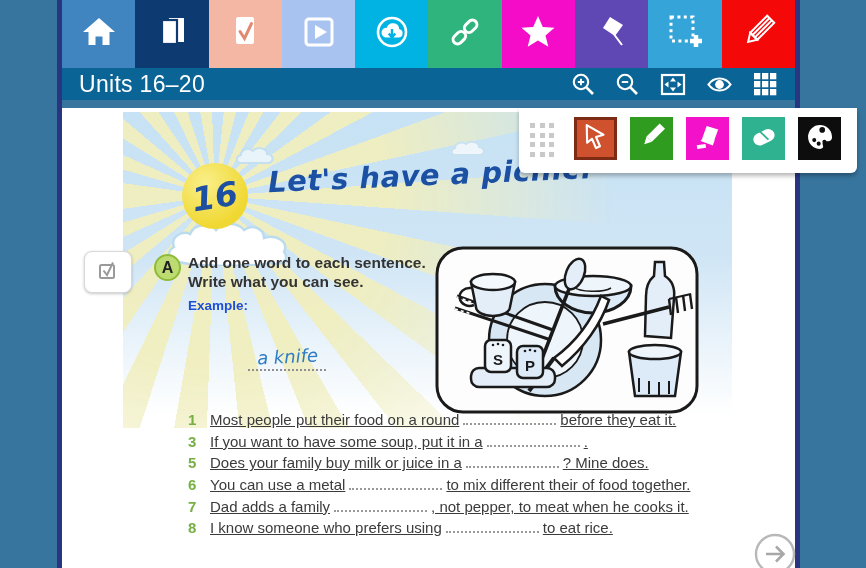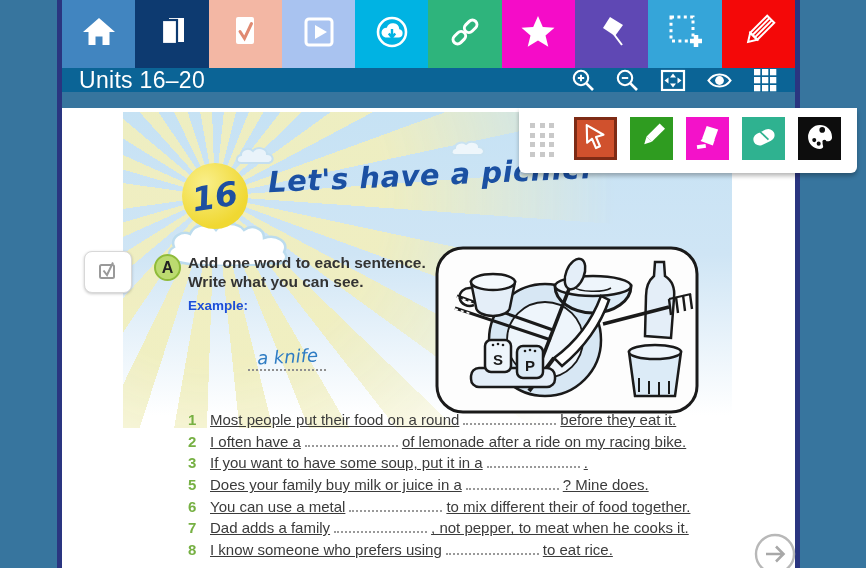--- a/index.html
+++ b/index.html
@@ -7,21 +7,21 @@
        font-family:"Liberation Sans",sans-serif;}
   .edge{position:absolute;top:0;width:5px;height:568px;background:#2a3580;}
   .edge.left{left:57px}.edge.right{left:795px}
   .content{position:absolute;left:62px;top:0;width:733px;height:568px;}
 
   
   .toolbar{position:absolute;left:0;top:0;width:733px;height:68px;display:flex;}
   .tb{flex:1;display:flex;align-items:center;justify-content:center;cursor:pointer;}
 
   
-  .bar{position:absolute;left:0;top:68px;width:733px;height:24px;background:#0b6496;
+  .bar{position:absolute;left:0;top:68px;width:733px;height:32px;background:#0b6496;
        display:flex;align-items:center;justify-content:flex-end;}
   .bar-title{color:#fff;font-size:23px;margin-left:17px;letter-spacing:.3px;}
   .bar-icons{margin-left:auto;display:flex;align-items:center;gap:17px;margin-right:16px;}
   .bar-icons span{display:flex;align-items:center;justify-content:center;cursor:pointer;}
 
   
   .page{position:absolute;left:0;top:108px;width:733px;height:460px;background:#fff;}
   .sky{position:absolute;left:61px;top:4px;width:609px;height:316px;
        background:linear-gradient(#c6e2f4 0%,#cfe5f5 45%,rgba(255,255,255,0) 96%);}
   .rays{position:absolute;left:0;top:0;width:100%;height:100%;
@@ -290,21 +290,20 @@
           <text x="97" y="127" font-size="15" font-weight="bold" font-family="Liberation Sans, sans-serif" text-anchor="middle" fill="#1a1a1a">P</text>
 
           <path d="M196 108 h52 l-6 44 h-40 Z" fill="#dcebf7" stroke="#1a1a1a" stroke-width="2.5"></path>
           <ellipse cx="222" cy="108" rx="26" ry="7" fill="#eef5fb" stroke="#1a1a1a" stroke-width="2.5"></ellipse>
           <path d="M206 134 v14 M216 137 v13 M226 138 v13 M236 137 v13" stroke="#1a1a1a" stroke-width="2" fill="none"></path>
         </svg>
       </div>
 
       <div class="questions">
         <div class="q-row"><span class="q-num">1</span><span>Most people put their food on a round</span><span class="blank"></span><span>before they eat it.</span></div>
-        <div class="q-row"><span class="q-num">2</span><span>I often have a</span><span class="blank"></span><span>of lemonade after a ride on my racing bike.</span></div>
         <div class="q-row"><span class="q-num">3</span><span>If you want to have some soup, put it in a</span><span class="blank"></span><span>.</span></div>
         <div class="q-row"><span class="q-num">5</span><span>Does your family buy milk or juice in a</span><span class="blank"></span><span>? Mine does.</span></div>
         <div class="q-row"><span class="q-num">6</span><span>You can use a metal</span><span class="blank"></span><span>to mix different their of food together.</span></div>
         <div class="q-row"><span class="q-num">7</span><span>Dad adds a family</span><span class="blank"></span><span>, not pepper, to meat when he cooks it.</span></div>
         <div class="q-row"><span class="q-num">8</span><span>I know someone who prefers using</span><span class="blank"></span><span>to eat rice.</span></div>
       </div>
 
       <div class="next-btn">
         <svg width="42" height="42" viewBox="0 0 42 42">
             <circle cx="21" cy="21" r="19" fill="rgba(255,255,255,.5)" stroke="#b8b8b8" stroke-width="2.4"></circle>

